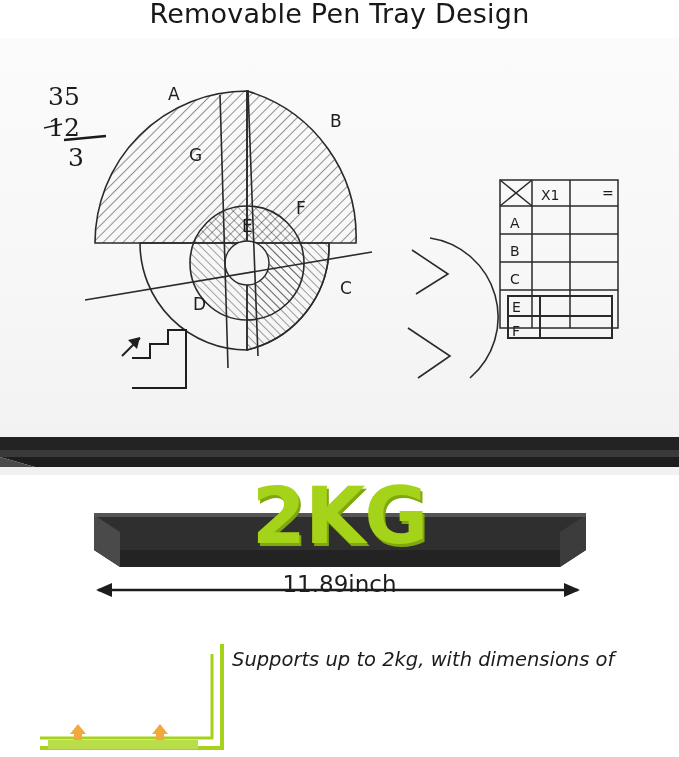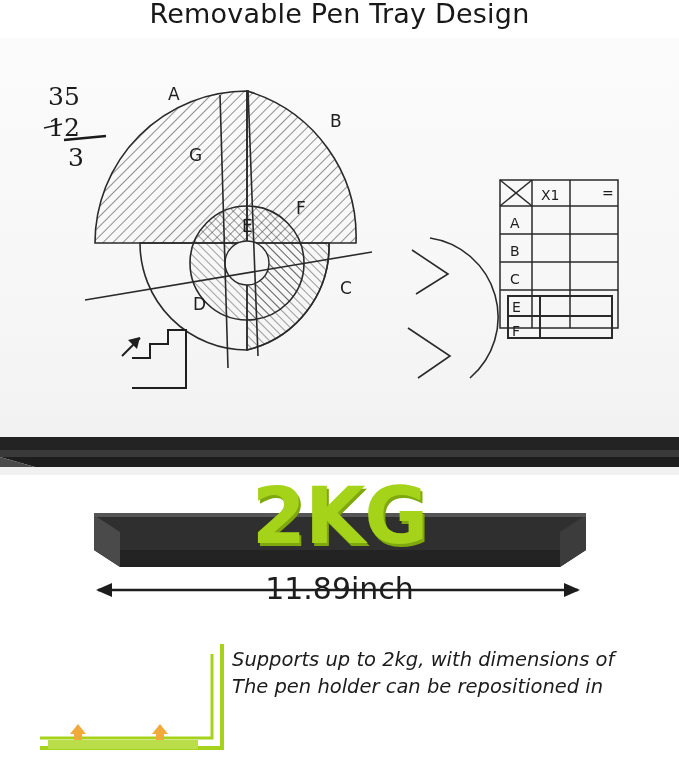--- a/index.html
+++ b/index.html
@@ -82,21 +82,21 @@
     z-index: 5;
     text-shadow: 2px 3px 0 #7ea80e;
     font-family: "DejaVu Sans", sans-serif;
   }
   .dim-label {
     position: absolute;
     top: 571px;
     left: 0;
     width: 679px;
     text-align: center;
-    font-size: 30px;
+    font-size: 23px;
     color: #1d1d1d;
     z-index: 6;
     font-family: "DejaVu Sans", sans-serif;
   }
 
   
   .bottom {
     position: absolute;
     top: 630px;
     left: 0;
@@ -236,17 +236,16 @@
       <polyline points="222,14 222,118 40,118" fill="none" stroke="#a4d319" stroke-width="4"></polyline>
       <polyline points="212,24 212,108 40,108" fill="none" stroke="#a4d319" stroke-width="3"></polyline>
       <rect x="48" y="110" width="150" height="9" fill="#b9de4a"></rect>
       <polygon points="74,102 82,102 82,110 74,110" fill="#f2a93b"></polygon>
       <polygon points="78,94 86,104 70,104" fill="#f2a93b"></polygon>
       <polygon points="156,102 164,102 164,110 156,110" fill="#f2a93b"></polygon>
       <polygon points="160,94 168,104 152,104" fill="#f2a93b"></polygon>
     </svg>
     <div class="bottom-text">
       <div>Supports up to 2kg, with dimensions of</div>
-      <div>The pen holder can be repositioned in</div>
     </div>
   </div>
 
 </div>
 
 </body></html>

